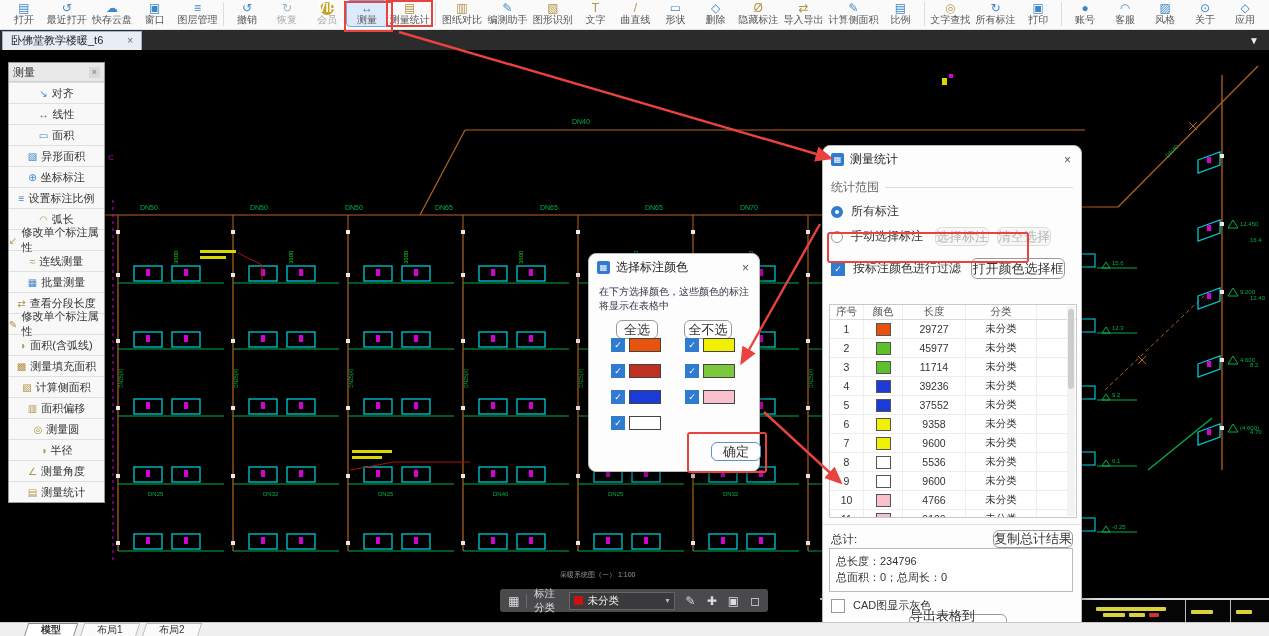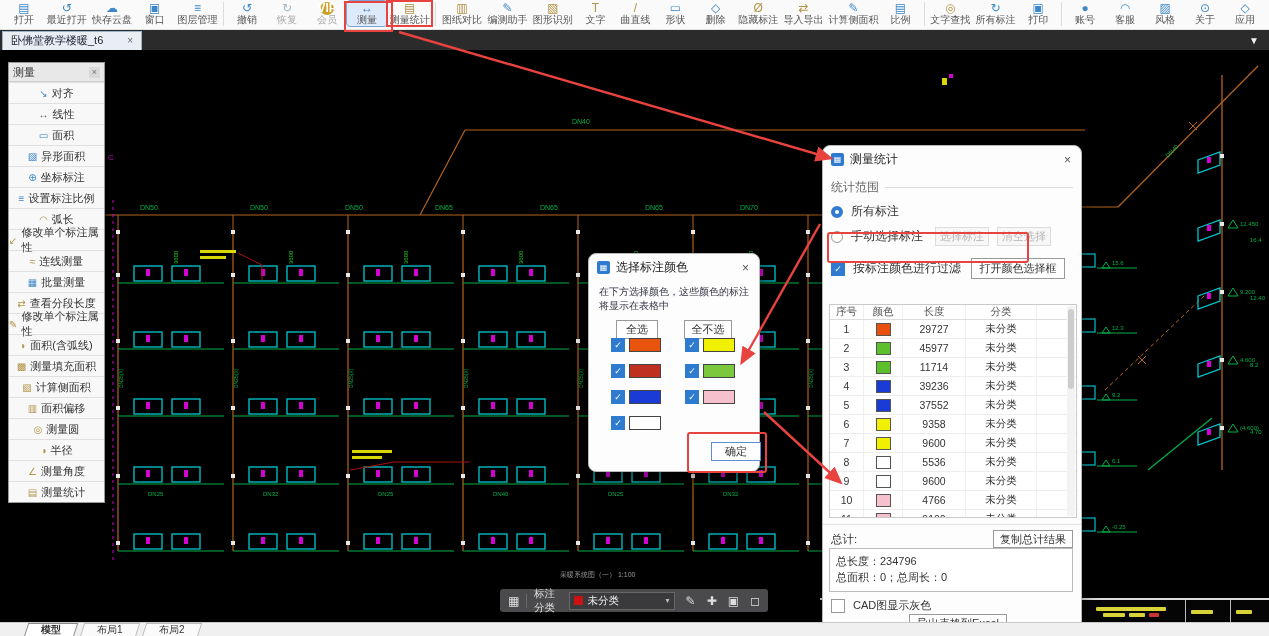--- a/index.html
+++ b/index.html
@@ -63,21 +63,21 @@
   .sheet-tab>span{transform:skewX(18deg);}
   .sheet-tab.active{background:#fff;border-color:#888;font-weight:bold;}
   
   .dialog{position:absolute;background:#fdfdfd;border:1px solid #b9b9b9;border-radius:8px;
           box-shadow:0 5px 18px rgba(0,0,0,.45);overflow:visible;font-size:12px;color:#333;}
   .dlg-title{display:flex;align-items:center;gap:6px;padding:5px 8px;}
   .dlg-ico{width:13px;height:13px;background:#2f7bd0;border-radius:2px;color:#fff;font-size:8px;line-height:13px;text-align:center;}
   .dlg-title .t{flex:1;font-size:12px;color:#222;}
   .dlg-x{color:#555;font-size:12px;cursor:pointer;padding:0 2px;}
   .btn{display:inline-flex;align-items:center;justify-content:center;background:#fff;border:1px solid #999;
-       border-radius:0;font-size:11px;color:#333;cursor:pointer;}
+       border-radius:6px;font-size:13px;color:#333;cursor:pointer;}
   .btn.gray{border-color:#ddd;color:#b5b5b5;background:#f7f7f7;}
   .chk{width:12px;height:12px;border:1px solid #999;background:#fff;display:inline-flex;align-items:center;
        justify-content:center;font-size:9px;color:#fff;flex:0 0 12px;cursor:pointer;}
   .chk.on{background:#2f7bd0;border-color:#2f7bd0;}
   .radio{width:12px;height:12px;border-radius:50%;border:1px solid #999;background:#fff;flex:0 0 12px;cursor:pointer;box-sizing:border-box;}
   .radio.on{border:4px solid #2f7bd0;}
   .row{display:flex;align-items:center;gap:8px;}
   
   #stats-dlg{left:822px;top:95px;width:258px;height:488px;}
   #sd-scope{display:flex;align-items:center;gap:6px;margin:6px 8px 0 8px;color:#666;}

